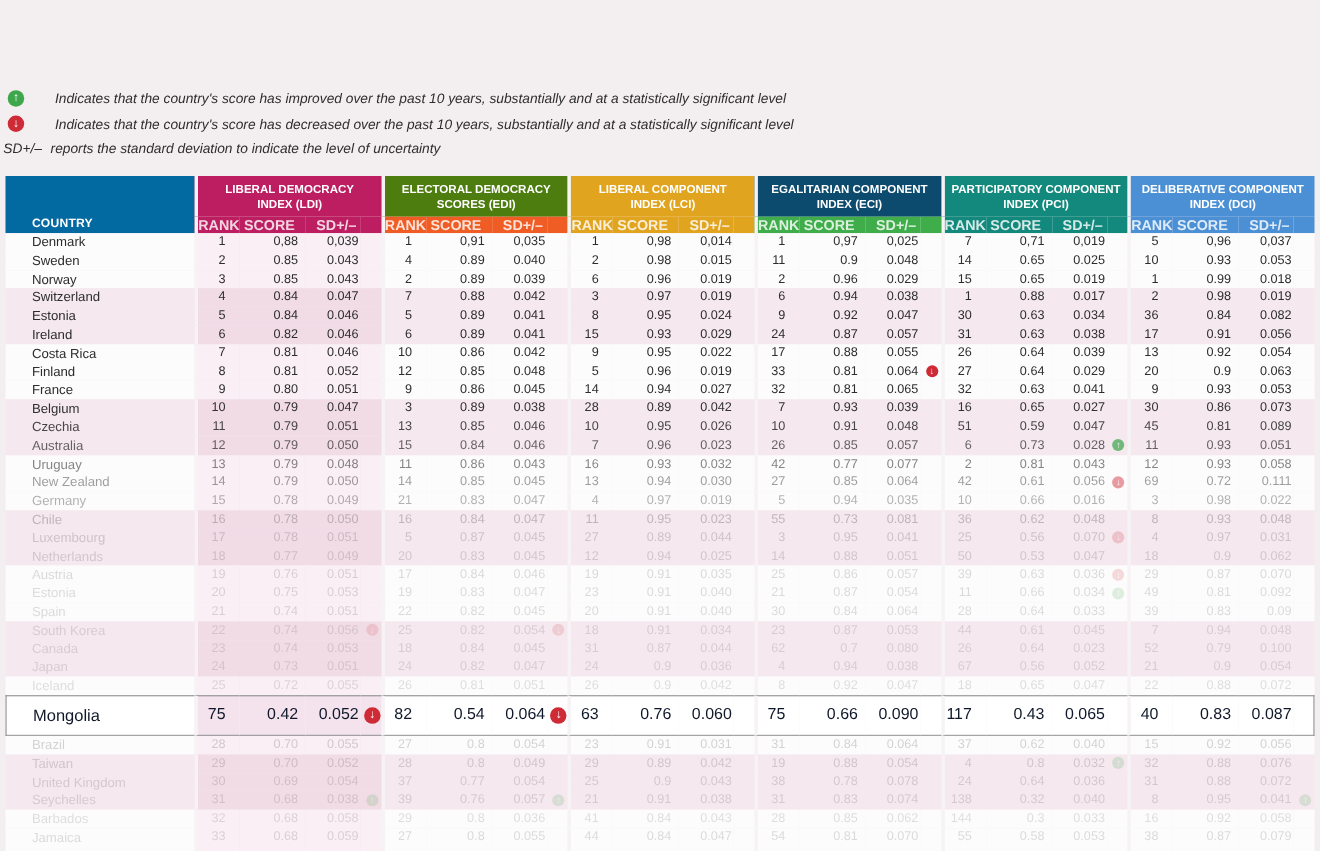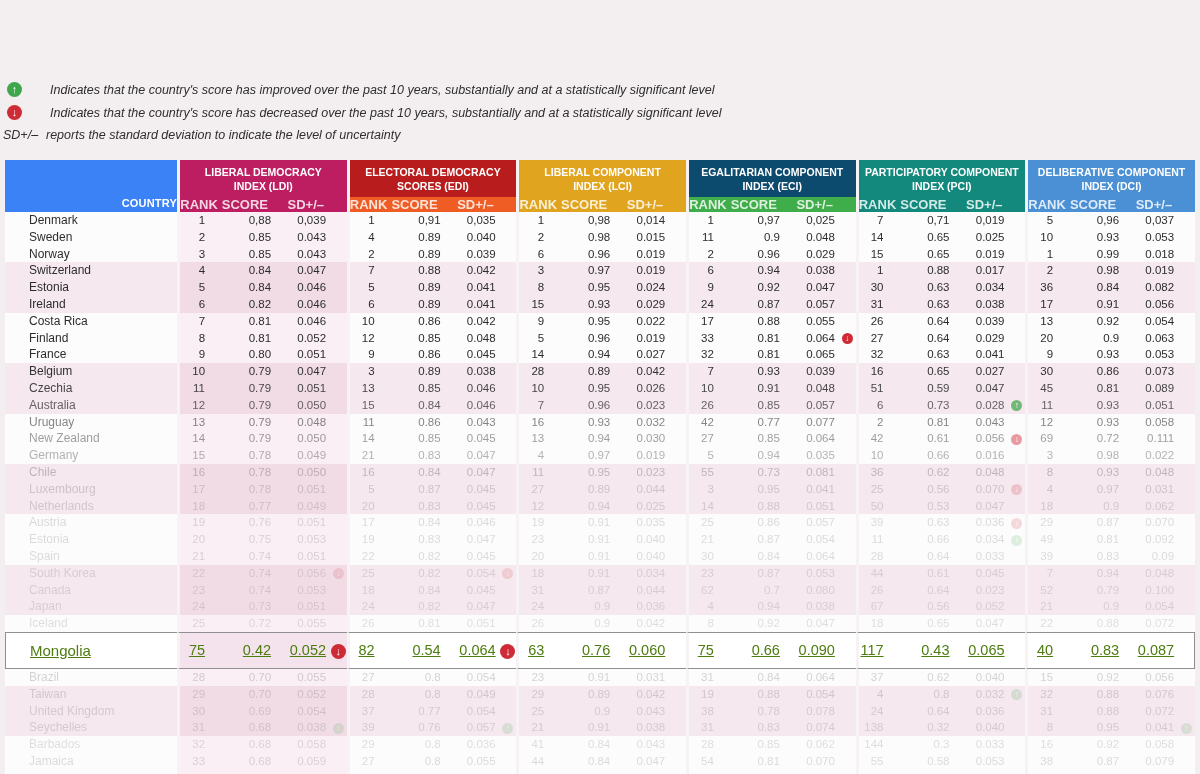--- a/index.html
+++ b/index.html
@@ -28,21 +28,21 @@
   .arrow.up::before   { content:"↑"; }
   .legend-ic .arrow { width:15px; height:15px; line-height:15px; font-size:11px; }
 
   .tablewrap { position:absolute; left:5px; top:160px; width:1190px; }
   table { width:1190px; border-collapse:separate; border-spacing:0; table-layout:fixed; }
 
   col.c-country { width:172px; }
   col.c-rank { width:41px; } col.c-score { width:60px; } col.c-sd { width:50px; } col.c-arr { width:18.6px; }
 
   th { font-weight:bold; }
-  th.country-h { background:#3b82f6; color:#FFFFFF; text-align:right; vertical-align:bottom;
+  th.country-h { background:#0369a1; color:#FFFFFF; text-align:left; vertical-align:bottom;
                  padding:0 0 3px 24px; font-size:11px; letter-spacing:.2px; }
   tr.ghead th.group { color:#FFFFFF; font-size:10.5px; line-height:1.3; height:37px;
                       text-align:center; vertical-align:middle; border-left:3px solid #F7F3F5; padding-top:2px; }
   tr.subhead th { color:rgba(255,255,255,.82); font-size:13px; height:15px; text-align:center; }
   tr.subhead th.g1 { border-left:3px solid #F7F3F5; }
   tr.subhead th.sub-sd { text-align:right; padding-right:4px; }
   tr.subhead th.sub-score { text-align:right; padding-right:10px; }
 
   tbody tr { background:#FDFCFD; }
   tbody tr.band { background:#F5E8EF; }
@@ -51,22 +51,22 @@
   td.country { text-align:left; padding-left:24px; font-size:12px; }
   td.rank  { text-align:right; padding-right:13px; }
   td.score { text-align:right; padding-right:7px; }
   td.sd    { text-align:right; padding-right:2px; }
   td.arr   { text-align:center; }
   td.g1    { border-left:3px solid #F7F3F5; }
   td.ldi   { background:rgba(188,30,97,0.06); }
   td .arrow { width:11px; height:11px; line-height:11px; font-size:8.5px; margin-left:2px; }
 
   tr.highlight { background:#FFFFFF; }
-  tr.highlight td { height:35px; line-height:35px; font-size:14.5px; color:#4d7c0f;
-                    border-top:1px solid #8F8F8F; border-bottom:1px solid #8F8F8F;text-decoration:underline; }
+  tr.highlight td { height:35px; line-height:35px; font-size:14.5px; color:#0f172a;
+                    border-top:1px solid #8F8F8F; border-bottom:1px solid #8F8F8F; }
   tr.highlight td.country { font-size:15px; border-left:1px solid #8F8F8F; }
   tr.highlight td.last { border-right:1px solid #8F8F8F; }
   tr.highlight td.ldi { background:#F4E3ED; }
   tr.highlight td .arrow { width:15px; height:15px; line-height:15px; font-size:11px; }
 </style>
 </head>
 <body>
 
 <div class="page">
 
@@ -121,21 +121,21 @@
       </colgroup>
       <thead>
         <tr class="ghead">
           <th class="country-h" rowspan="2">COUNTRY</th>
 
             <th class="group" colspan="4" style="background: rgb(188, 30, 97);">
               <span>LIBERAL DEMOCRACY</span><br>
               <span>INDEX (LDI)</span>
             </th>
 
-            <th class="group" colspan="4" style="background: #b91c1c;">
+            <th class="group" colspan="4" style="background: #4d7c0f;">
               <span>ELECTORAL DEMOCRACY</span><br>
               <span>SCORES (EDI)</span>
             </th>
 
             <th class="group" colspan="4" style="background: rgb(225, 164, 30);">
               <span>LIBERAL COMPONENT</span><br>
               <span>INDEX (LCI)</span>
             </th>
 
             <th class="group" colspan="4" style="background: #0c4a6e;">

